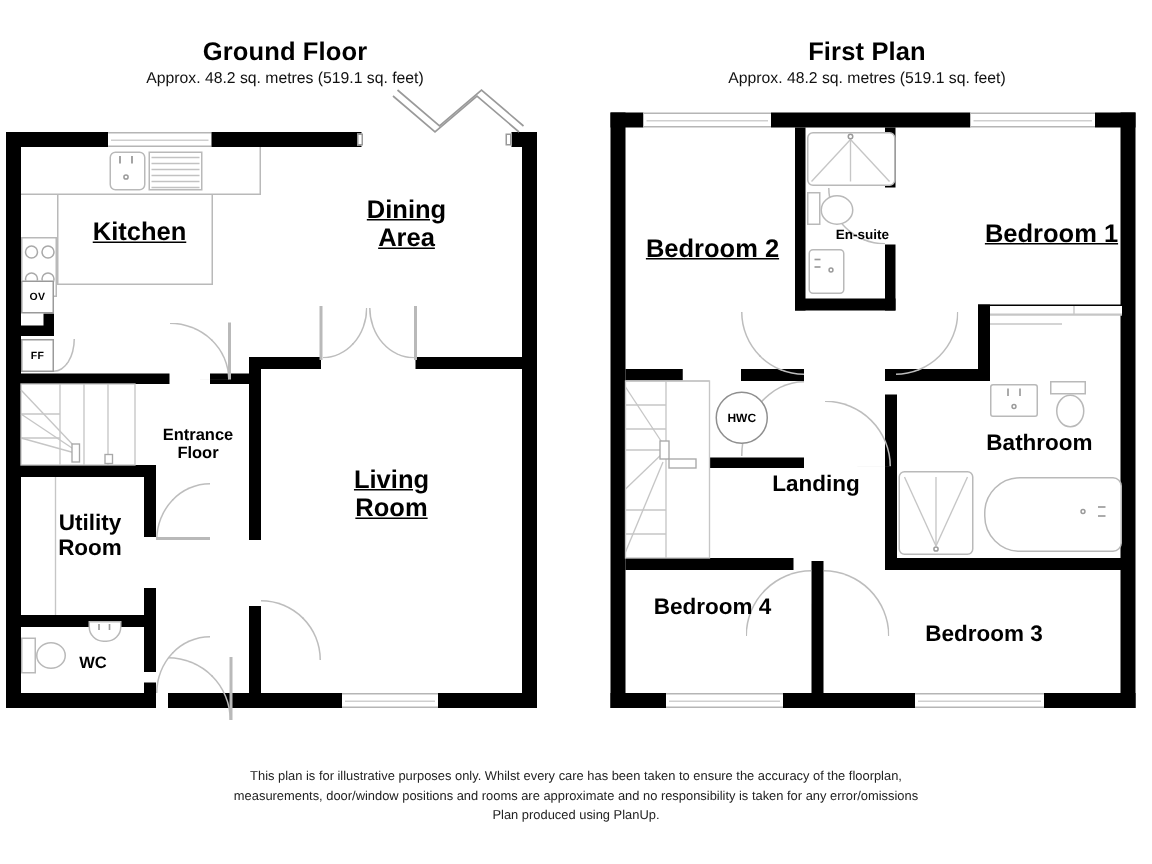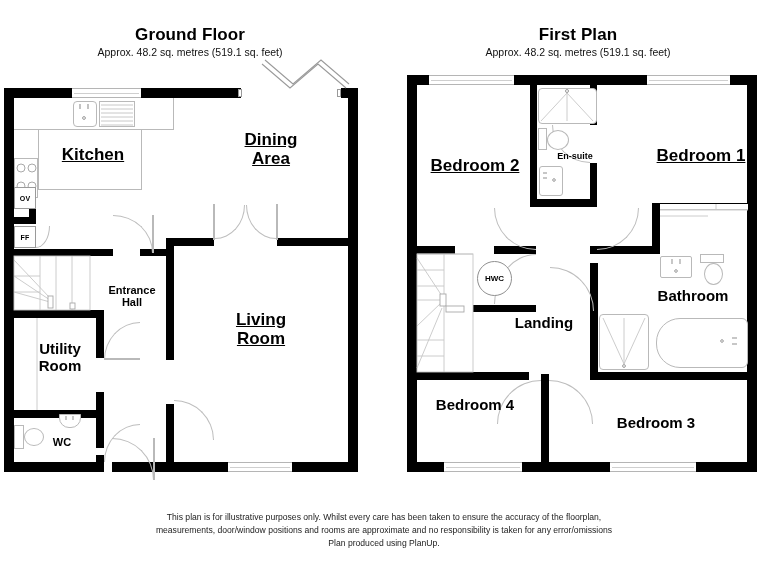--- a/index.html
+++ b/index.html
@@ -219,21 +219,21 @@
     <div class="doorleaf" style="left:153px;top:438px;width:1.6px;height:42px;background:#b9b9b9;"></div>
 
     <div class="swing tr" style="left:174px;top:400px;width:40px;height:40px;"></div>
     <div class="doorleaf" style="left:174px;top:400px;width:1.6px;height:0px;"></div>
     <div class="swing tl" style="left:112px;top:358px;width:36px;height:36px;opacity:0;"></div>
 
     <div class="room-label rl-13" style="left:38px;top:145px;width:110px;">Kitchen</div>
     <div class="room-label rl-13" style="left:222px;top:130px;width:98px;">Dining
 Area</div>
     <div class="room-label rl-11" style="left:96px;top:284px;width:72px;">Entrance
-Hall</div>
+Floor</div>
     <div class="room-label rl-13" style="left:211px;top:310px;width:100px;">Living
 Room</div>
     <div class="room-label rl-12" style="left:22px;top:341px;width:76px;">Utility
 Room</div>
     <div class="room-label rl-11" style="left:43px;top:436px;width:38px;">WC</div>
   </div>
 
   <div class="floor-title" style="left:388px;top:25px;width:380px;">First Plan</div>
   <div class="floor-sub" style="left:388px;top:46px;width:380px;">Approx. 48.2 sq. metres (519.1 sq. feet)</div>
 

